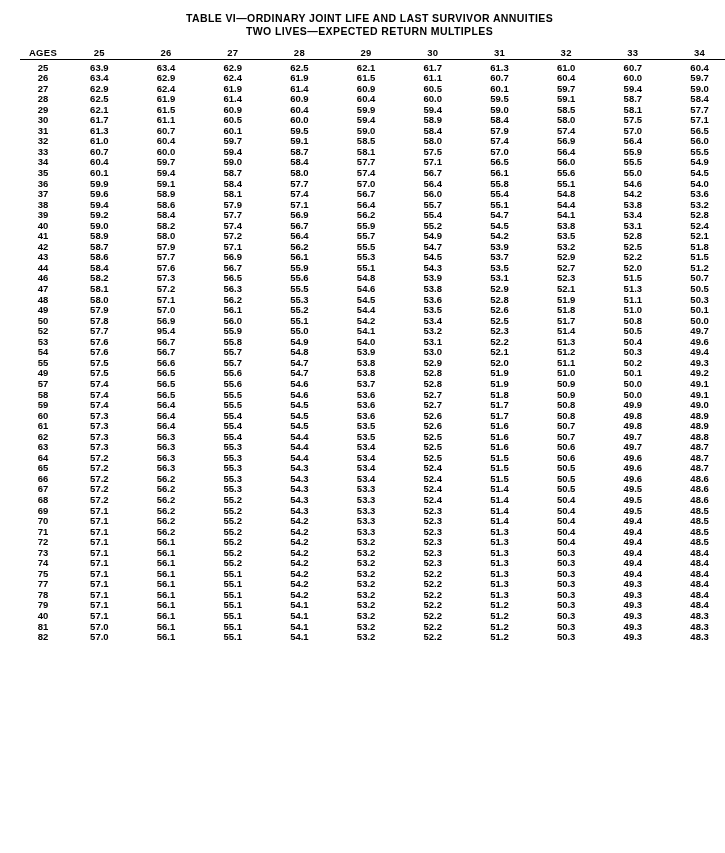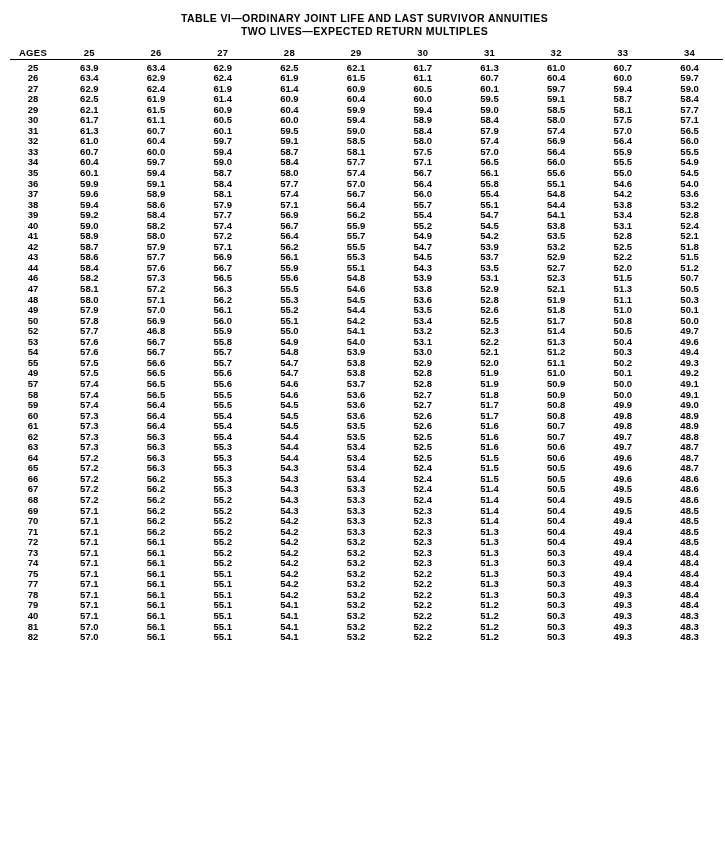--- a/index.html
+++ b/index.html
@@ -12,21 +12,21 @@
     height: 853px;
     font-family: "Liberation Sans", sans-serif;
     color: #000000;
     overflow: hidden;
   }
   .page {
     position: relative;
     width: 725px;
     height: 853px;
     box-sizing: border-box;
-    padding: 12px 6px 0 10px;
+    padding: 12px 6px 0 20px;
   }
   .title-block {
     text-align: center;
     font-size: 10.5px;
     font-weight: bold;
     letter-spacing: 0.4px;
     line-height: 13px;
   }
   .title-line1 { white-space: nowrap; }
   .title-line2 { white-space: nowrap; }
@@ -420,21 +420,21 @@
           <td class="val">54.2</td>
           <td class="val">53.4</td>
           <td class="val">52.5</td>
           <td class="val">51.7</td>
           <td class="val">50.8</td>
           <td class="val">50.0</td>
         </tr>
         <tr>
           <td class="age-col">52</td>
           <td class="val">57.7</td>
-          <td class="val">46.8</td>
+          <td class="val">95.4</td>
           <td class="val">55.9</td>
           <td class="val">55.0</td>
           <td class="val">54.1</td>
           <td class="val">53.2</td>
           <td class="val">52.3</td>
           <td class="val">51.4</td>
           <td class="val">50.5</td>
           <td class="val">49.7</td>
         </tr>
         <tr>

